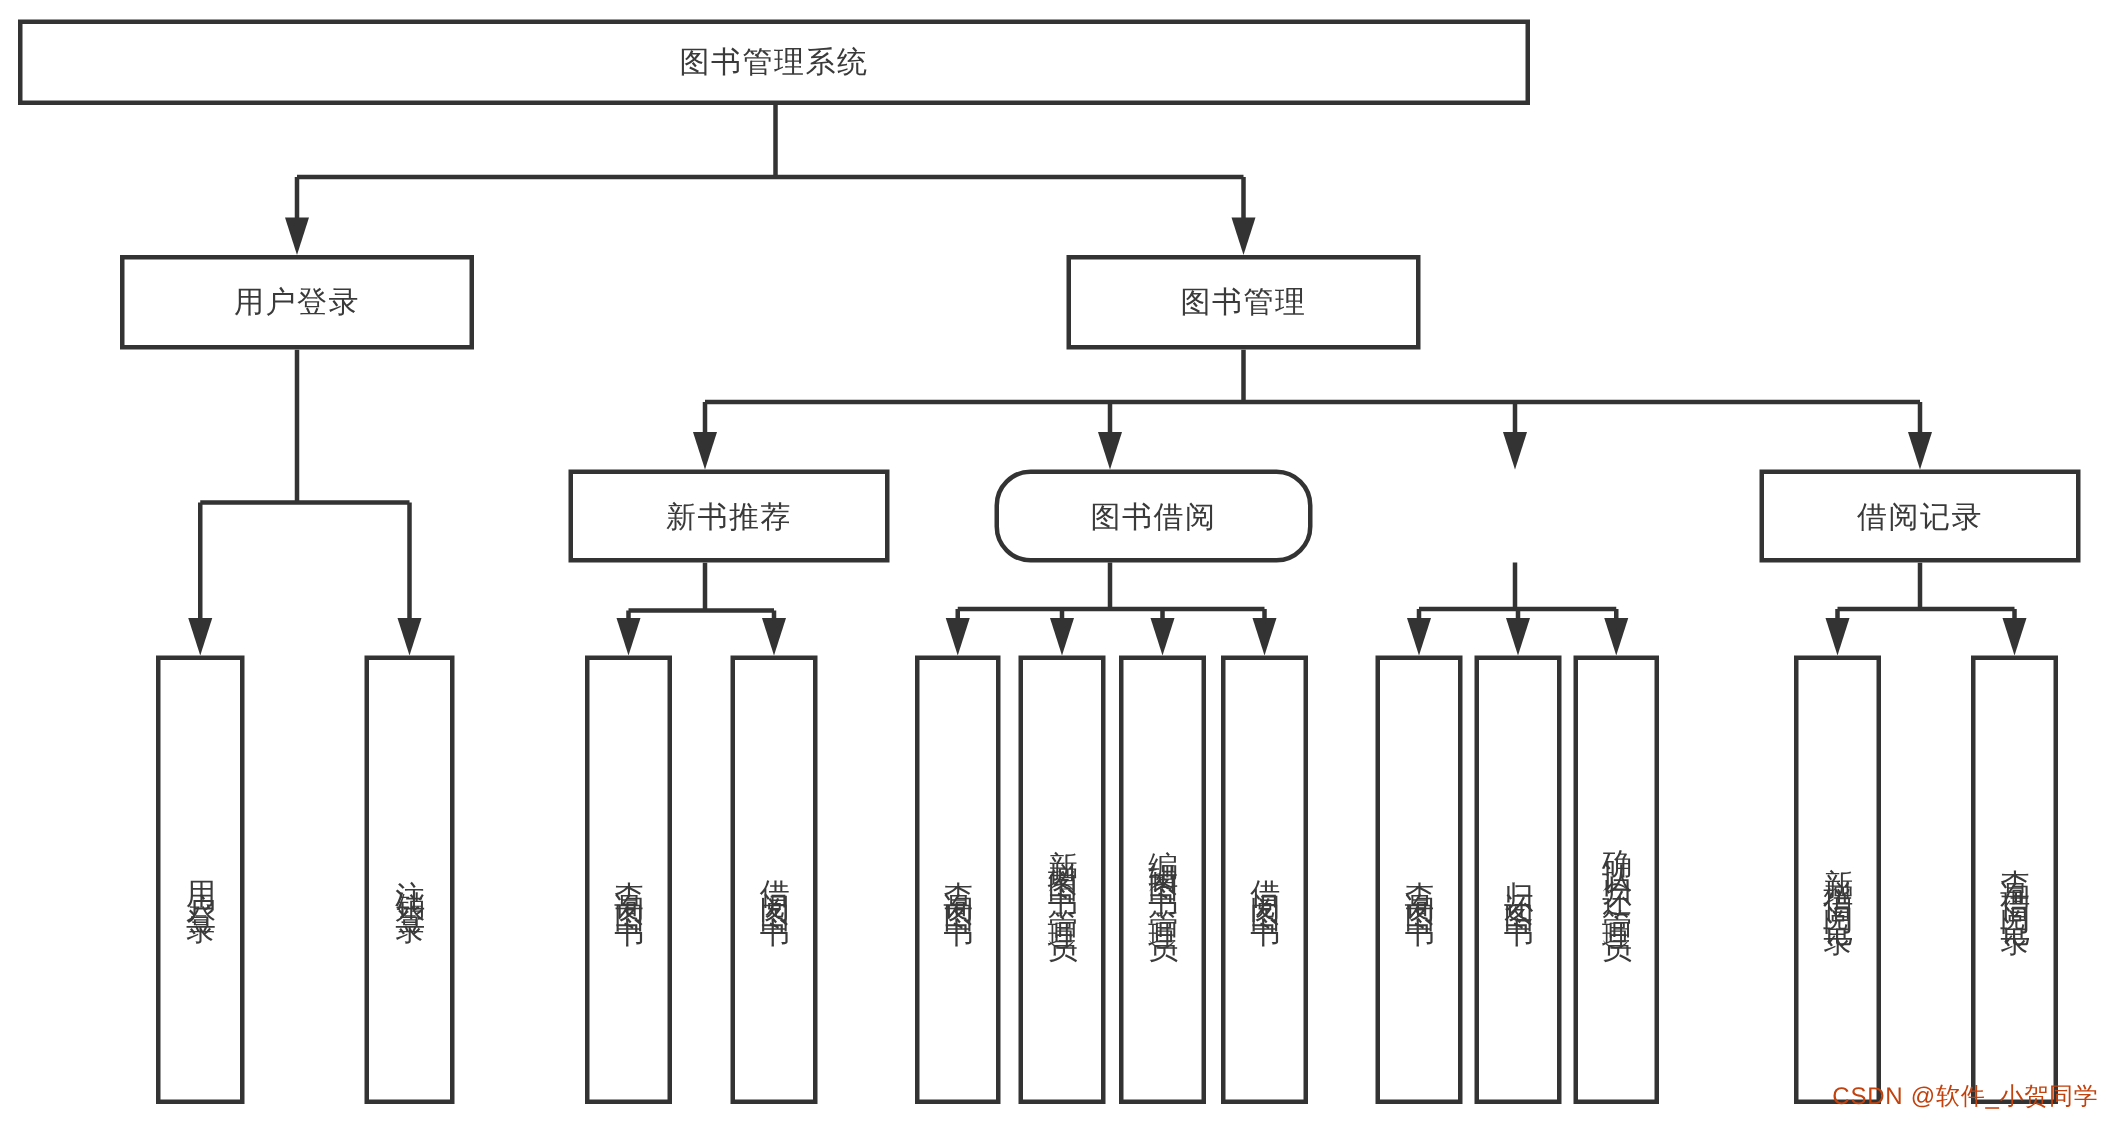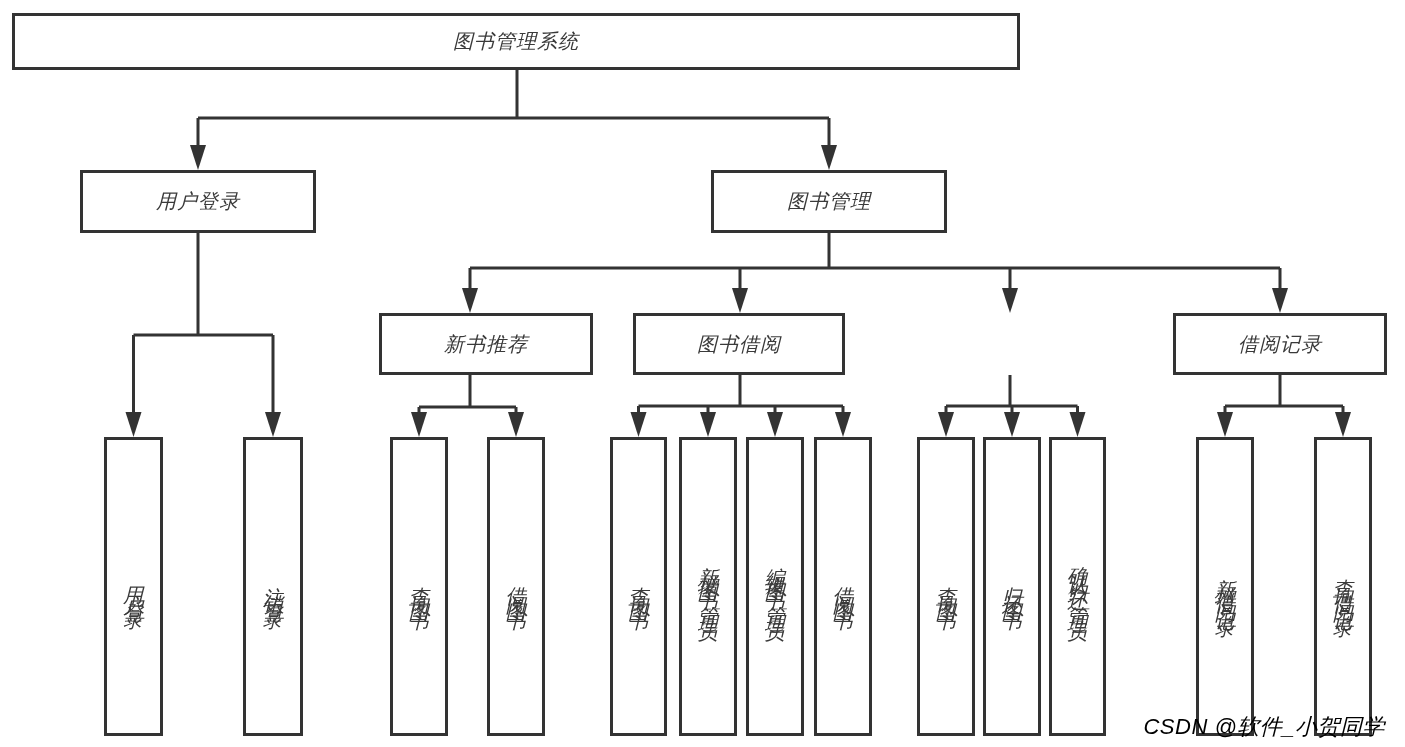--- a/index.html
+++ b/index.html
@@ -7,21 +7,20 @@
     padding: 0;
     background: #ffffff;
     font-family: "Liberation Sans", "DejaVu Sans", sans-serif;
   }
   .canvas {
     position: relative;
     width: 1405px;
     height: 747px;
     background: #ffffff;
     overflow: hidden;
-    font-style: italic;
   }
   .connectors {
     position: absolute;
     left: 0;
     top: 0;
     width: 1405px;
     height: 747px;
     pointer-events: none;
   }
   .node {
@@ -44,24 +43,24 @@
   }
   .vnode .vtext {
     writing-mode: vertical-rl;
     text-orientation: mixed;
     letter-spacing: 8px;
     line-height: 1;
     white-space: nowrap;
   }
   .watermark {
     position: absolute;
-    right: 20px;
+    right: 6px;
     bottom: 5px;
-    font-size: 22px;
-    color: #000000;
+    font-size: 16px;
+    color: #c2410c;
     letter-spacing: 0.5px;
     white-space: nowrap;
   }
   svg path.line {
     stroke: #333333;
     stroke-width: 3;
     fill: none;
   }
   svg path.arrow {
     fill: #333333;
@@ -109,21 +108,21 @@
     <path class="arrow" d="M1217 412 L1233 412 L1225 437 Z"></path>
     <path class="arrow" d="M1335 412 L1351 412 L1343 437 Z"></path>
   </svg>
 
   <div class="node hnode" style="left:12px; top:13px; width:1008px; height:57px;">图书管理系统</div>
 
   <div class="node hnode" style="left:80px; top:170px; width:236px; height:63px;">用户登录</div>
   <div class="node hnode" style="left:711px; top:170px; width:236px; height:63px;">图书管理</div>
 
   <div class="node hnode" style="left:379px; top:313px; width:214px; height:62px;">新书推荐</div>
-  <div class="node hnode" style="left:633px; top:313px; width:212px; height:62px;">图书借阅</div>
+  <div class="node hnode" style="left:663px; top:313px; width:212px; height:62px;border-radius:24px;">图书借阅</div>
   <div class="node hnode" style="left:1173px; top:313px; width:214px; height:62px;">借阅记录</div>
 
   <div class="node vnode" style="left:104px; top:437px; width:59px; height:299px;">
     <span class="vtext">用户登录</span>
   </div>
   <div class="node vnode" style="left:243px; top:437px; width:60px; height:299px;">
     <span class="vtext">注销登录</span>
   </div>
 
   <div class="node vnode" style="left:390px; top:437px; width:58px; height:299px;">

